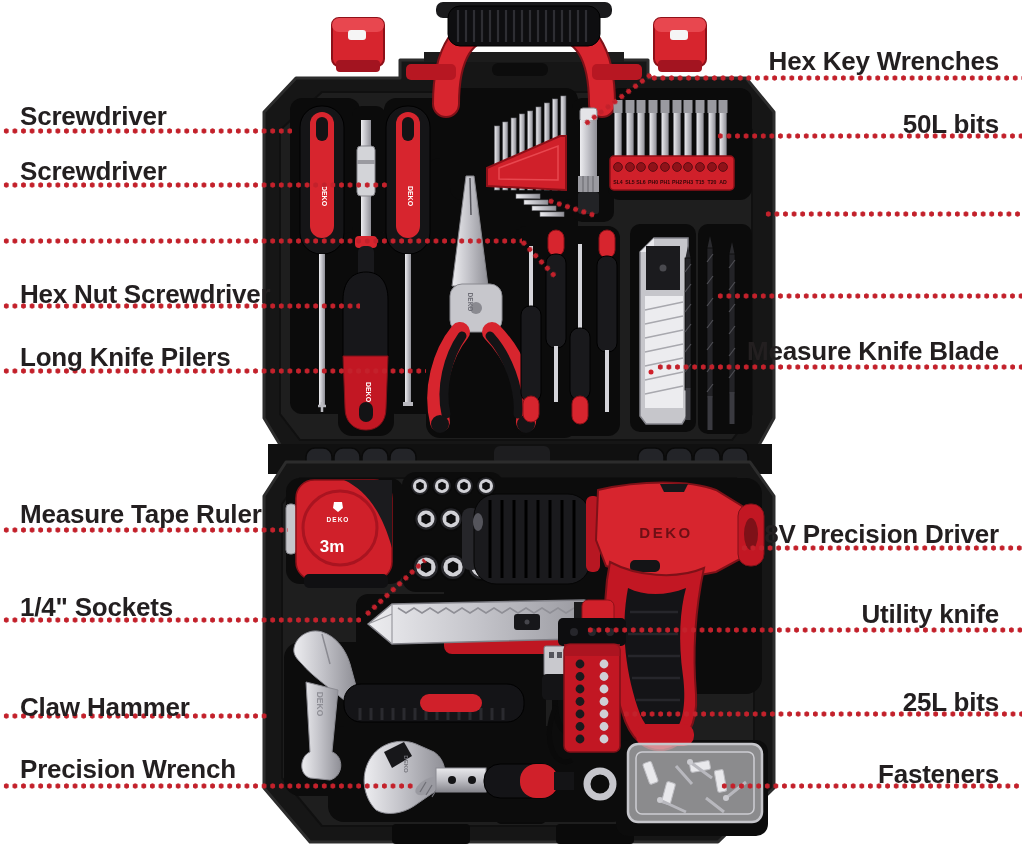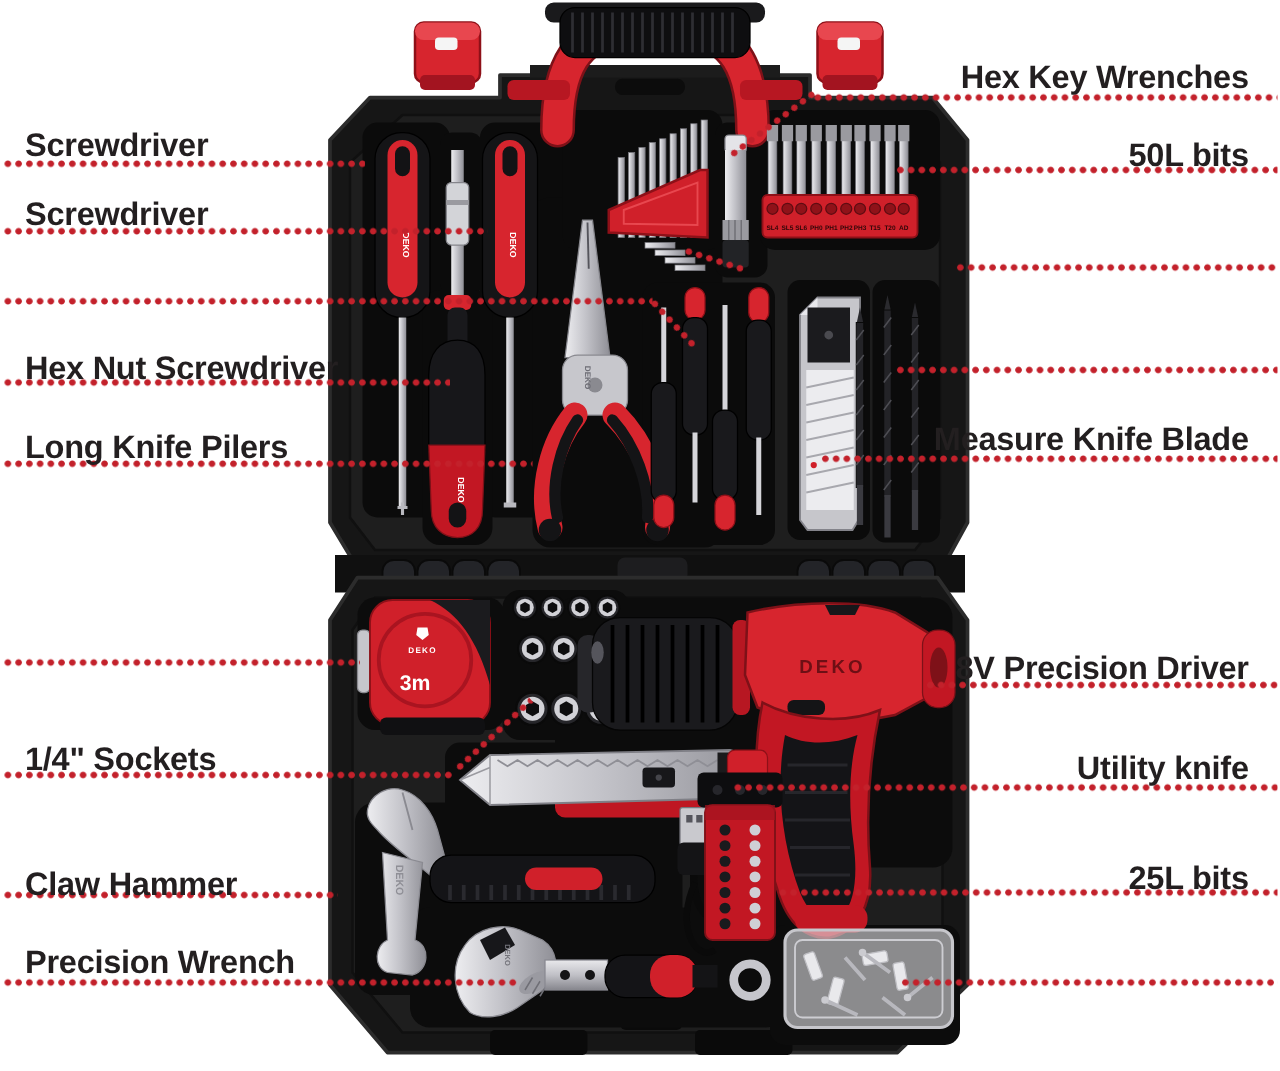--- a/index.html
+++ b/index.html
@@ -423,30 +423,32 @@
       <rect x="628" y="744" width="134" height="78" rx="10" fill="none" stroke="#c6c6cb" stroke-width="2.5"></rect>
       <rect x="636" y="752" width="118" height="62" rx="6" fill="none" stroke="#cdcdd2" stroke-width="1.5"></rect>
     </g>
   </g>
 </svg>
 
 <div class="callout left" style="top:101px">Screwdriver</div>
 <div class="callout left" style="top:156px">Screwdriver</div>
 <div class="callout left" style="top:279px">Hex Nut Screwdriver</div>
 <div class="callout left" style="top:342px">Long Knife Pilers</div>
+<div class="callout left" style="top:499px">Measure Tape Ruler</div>
 <div class="callout left" style="top:592px">1/4" Sockets</div>
 <div class="callout left" style="top:692px">Claw Hammer</div>
 <div class="callout left" style="top:754px">Precision Wrench</div>
 
 <div class="callout right" style="top:46px">Hex Key Wrenches</div>
 <div class="callout right" style="top:109px">50L bits</div>
 <div class="callout right" style="top:336px">Measure Knife Blade</div>
 <div class="callout right" style="top:519px">8V Precision Driver</div>
 <div class="callout right" style="top:599px">Utility knife</div>
 <div class="callout right" style="top:687px">25L bits</div>
+<div class="callout right" style="top:759px">Fasteners</div>
 
 <div class="dots" style="left:2px;top:128px;width:290px"></div>
 <div class="dots" style="left:2px;top:182px;width:388px"></div>
 <div class="dots" style="left:2px;top:238px;width:520px"></div>
 <div class="dots" style="left:2px;top:303px;width:358px"></div>
 <div class="dots" style="left:2px;top:368px;width:424px"></div>
 <div class="dots" style="left:2px;top:527px;width:286px"></div>
 <div class="dots" style="left:2px;top:617px;width:362px"></div>
 <div class="dots" style="left:2px;top:713px;width:268px"></div>
 <div class="dots" style="left:2px;top:783px;width:412px"></div>

